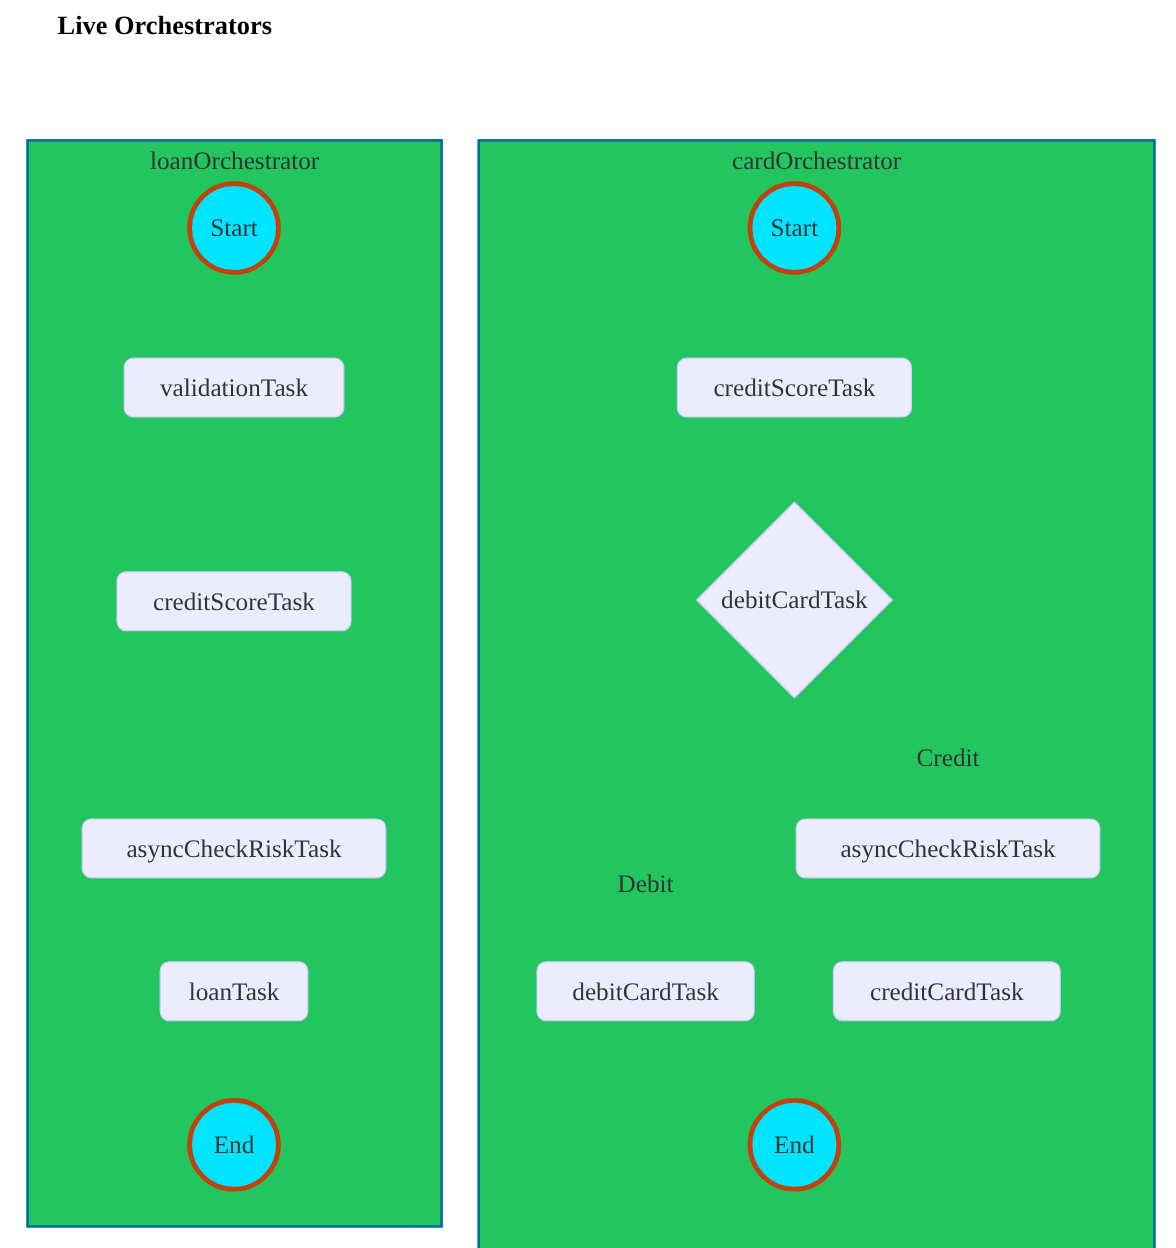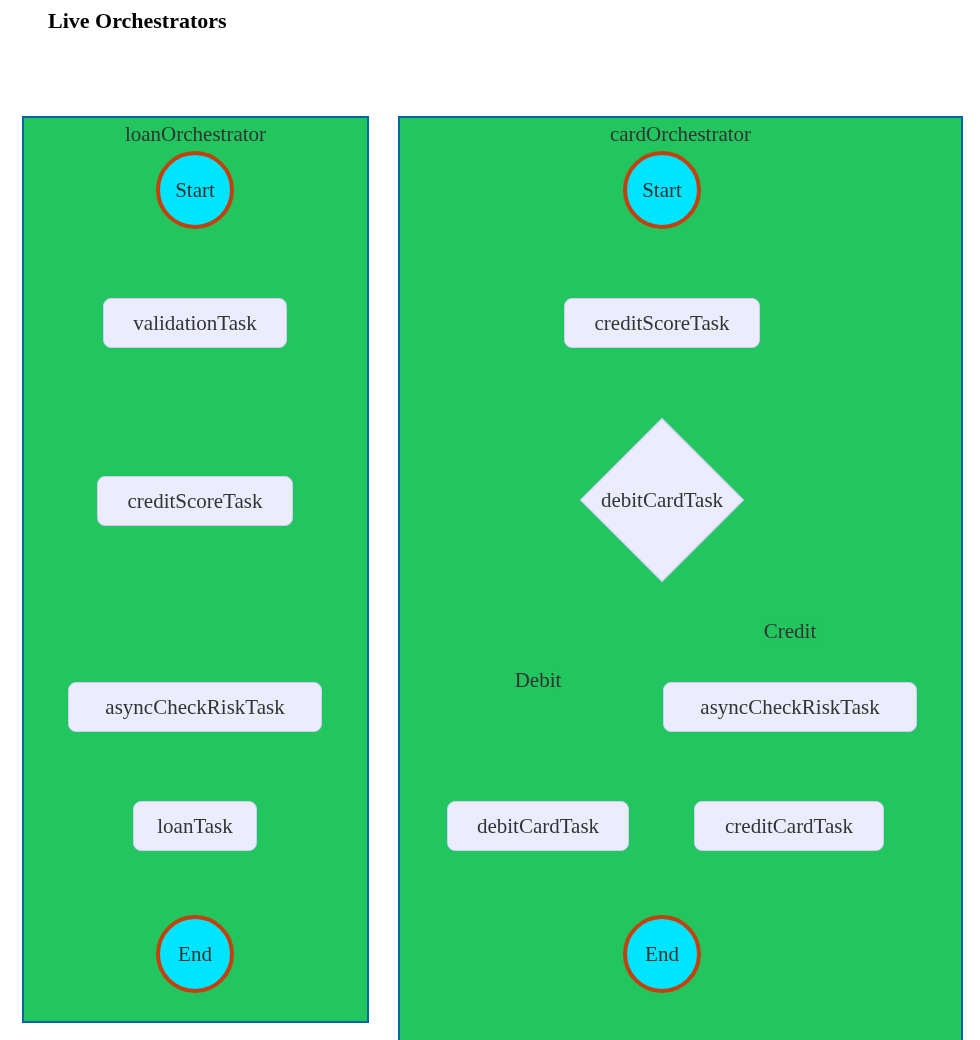--- a/index.html
+++ b/index.html
@@ -224,17 +224,17 @@
   </div>
 
   <div class="node task" style="left:694px; top:801px; width:190px;">
     <span>creditCardTask</span>
   </div>
 
   <div class="node terminal" style="left:623px; top:915px;">
     <span>End</span>
   </div>
 
-  <div class="edge-label" style="left:538px; top:680px;border-radius:12px;">Debit</div>
+  <div class="edge-label" style="left:538px; top:736px;border-radius:12px;">Debit</div>
 
   <div class="edge-label" style="left:790px; top:631px;">Credit</div>
 
 </div>
 
 </body></html>

